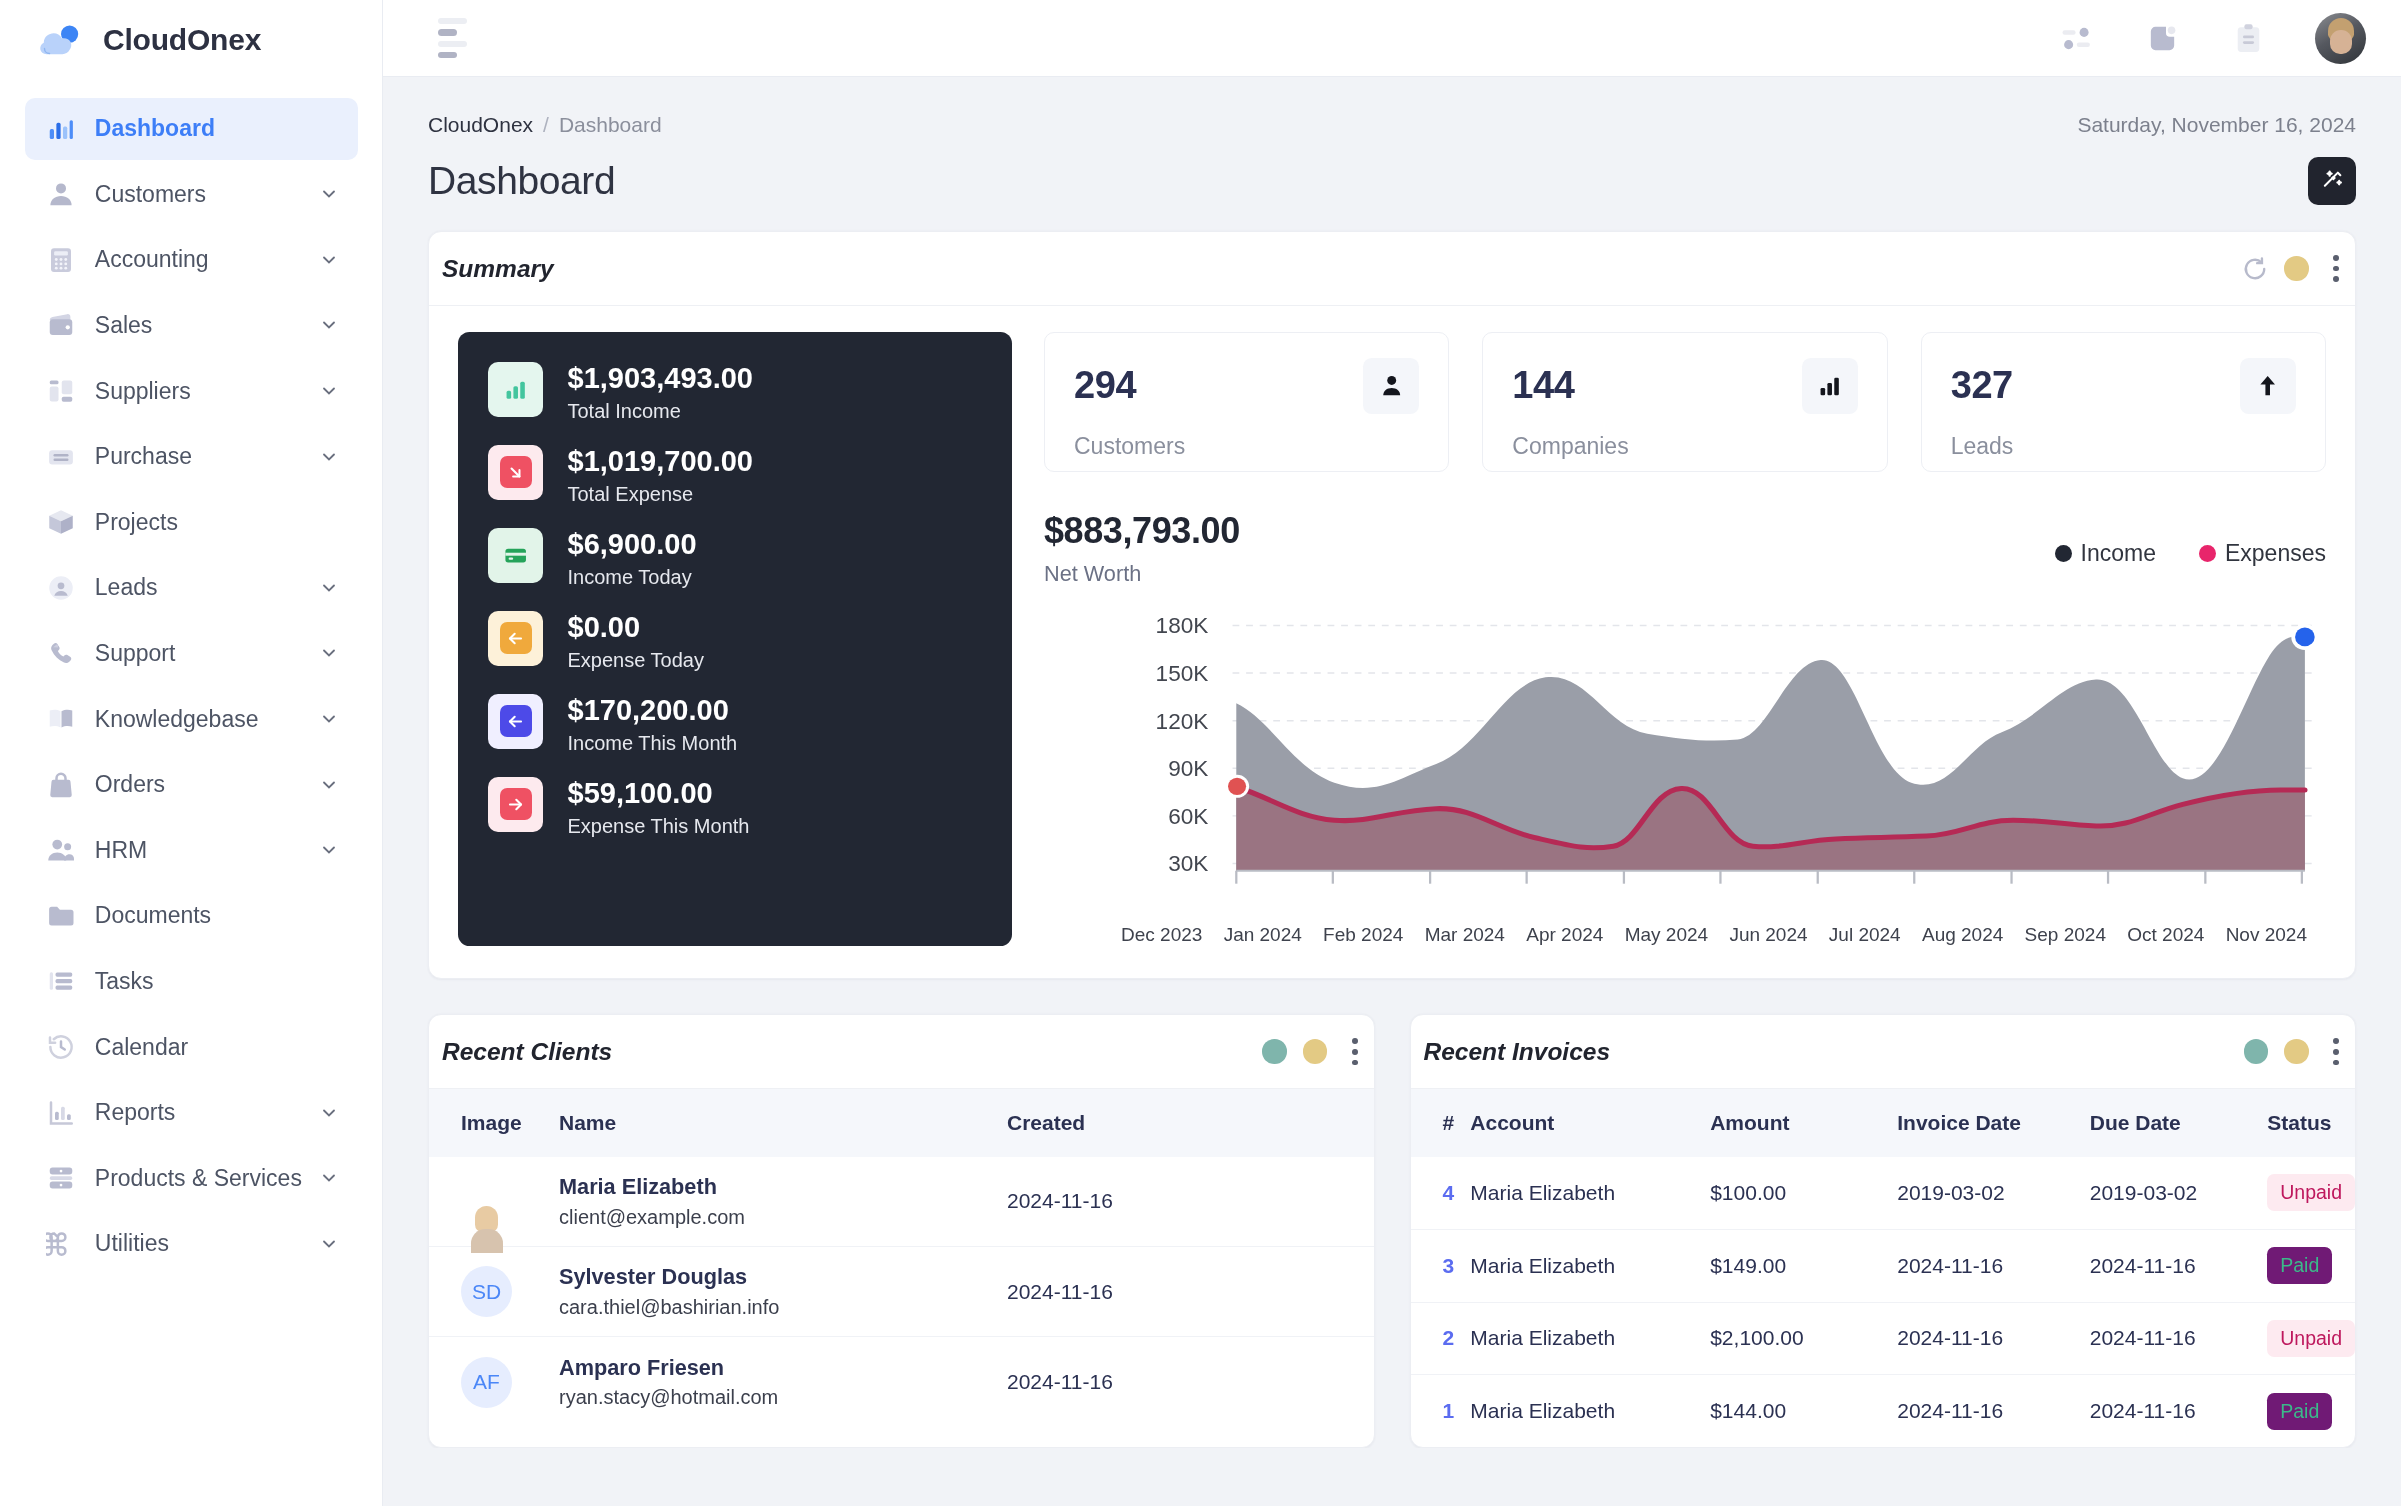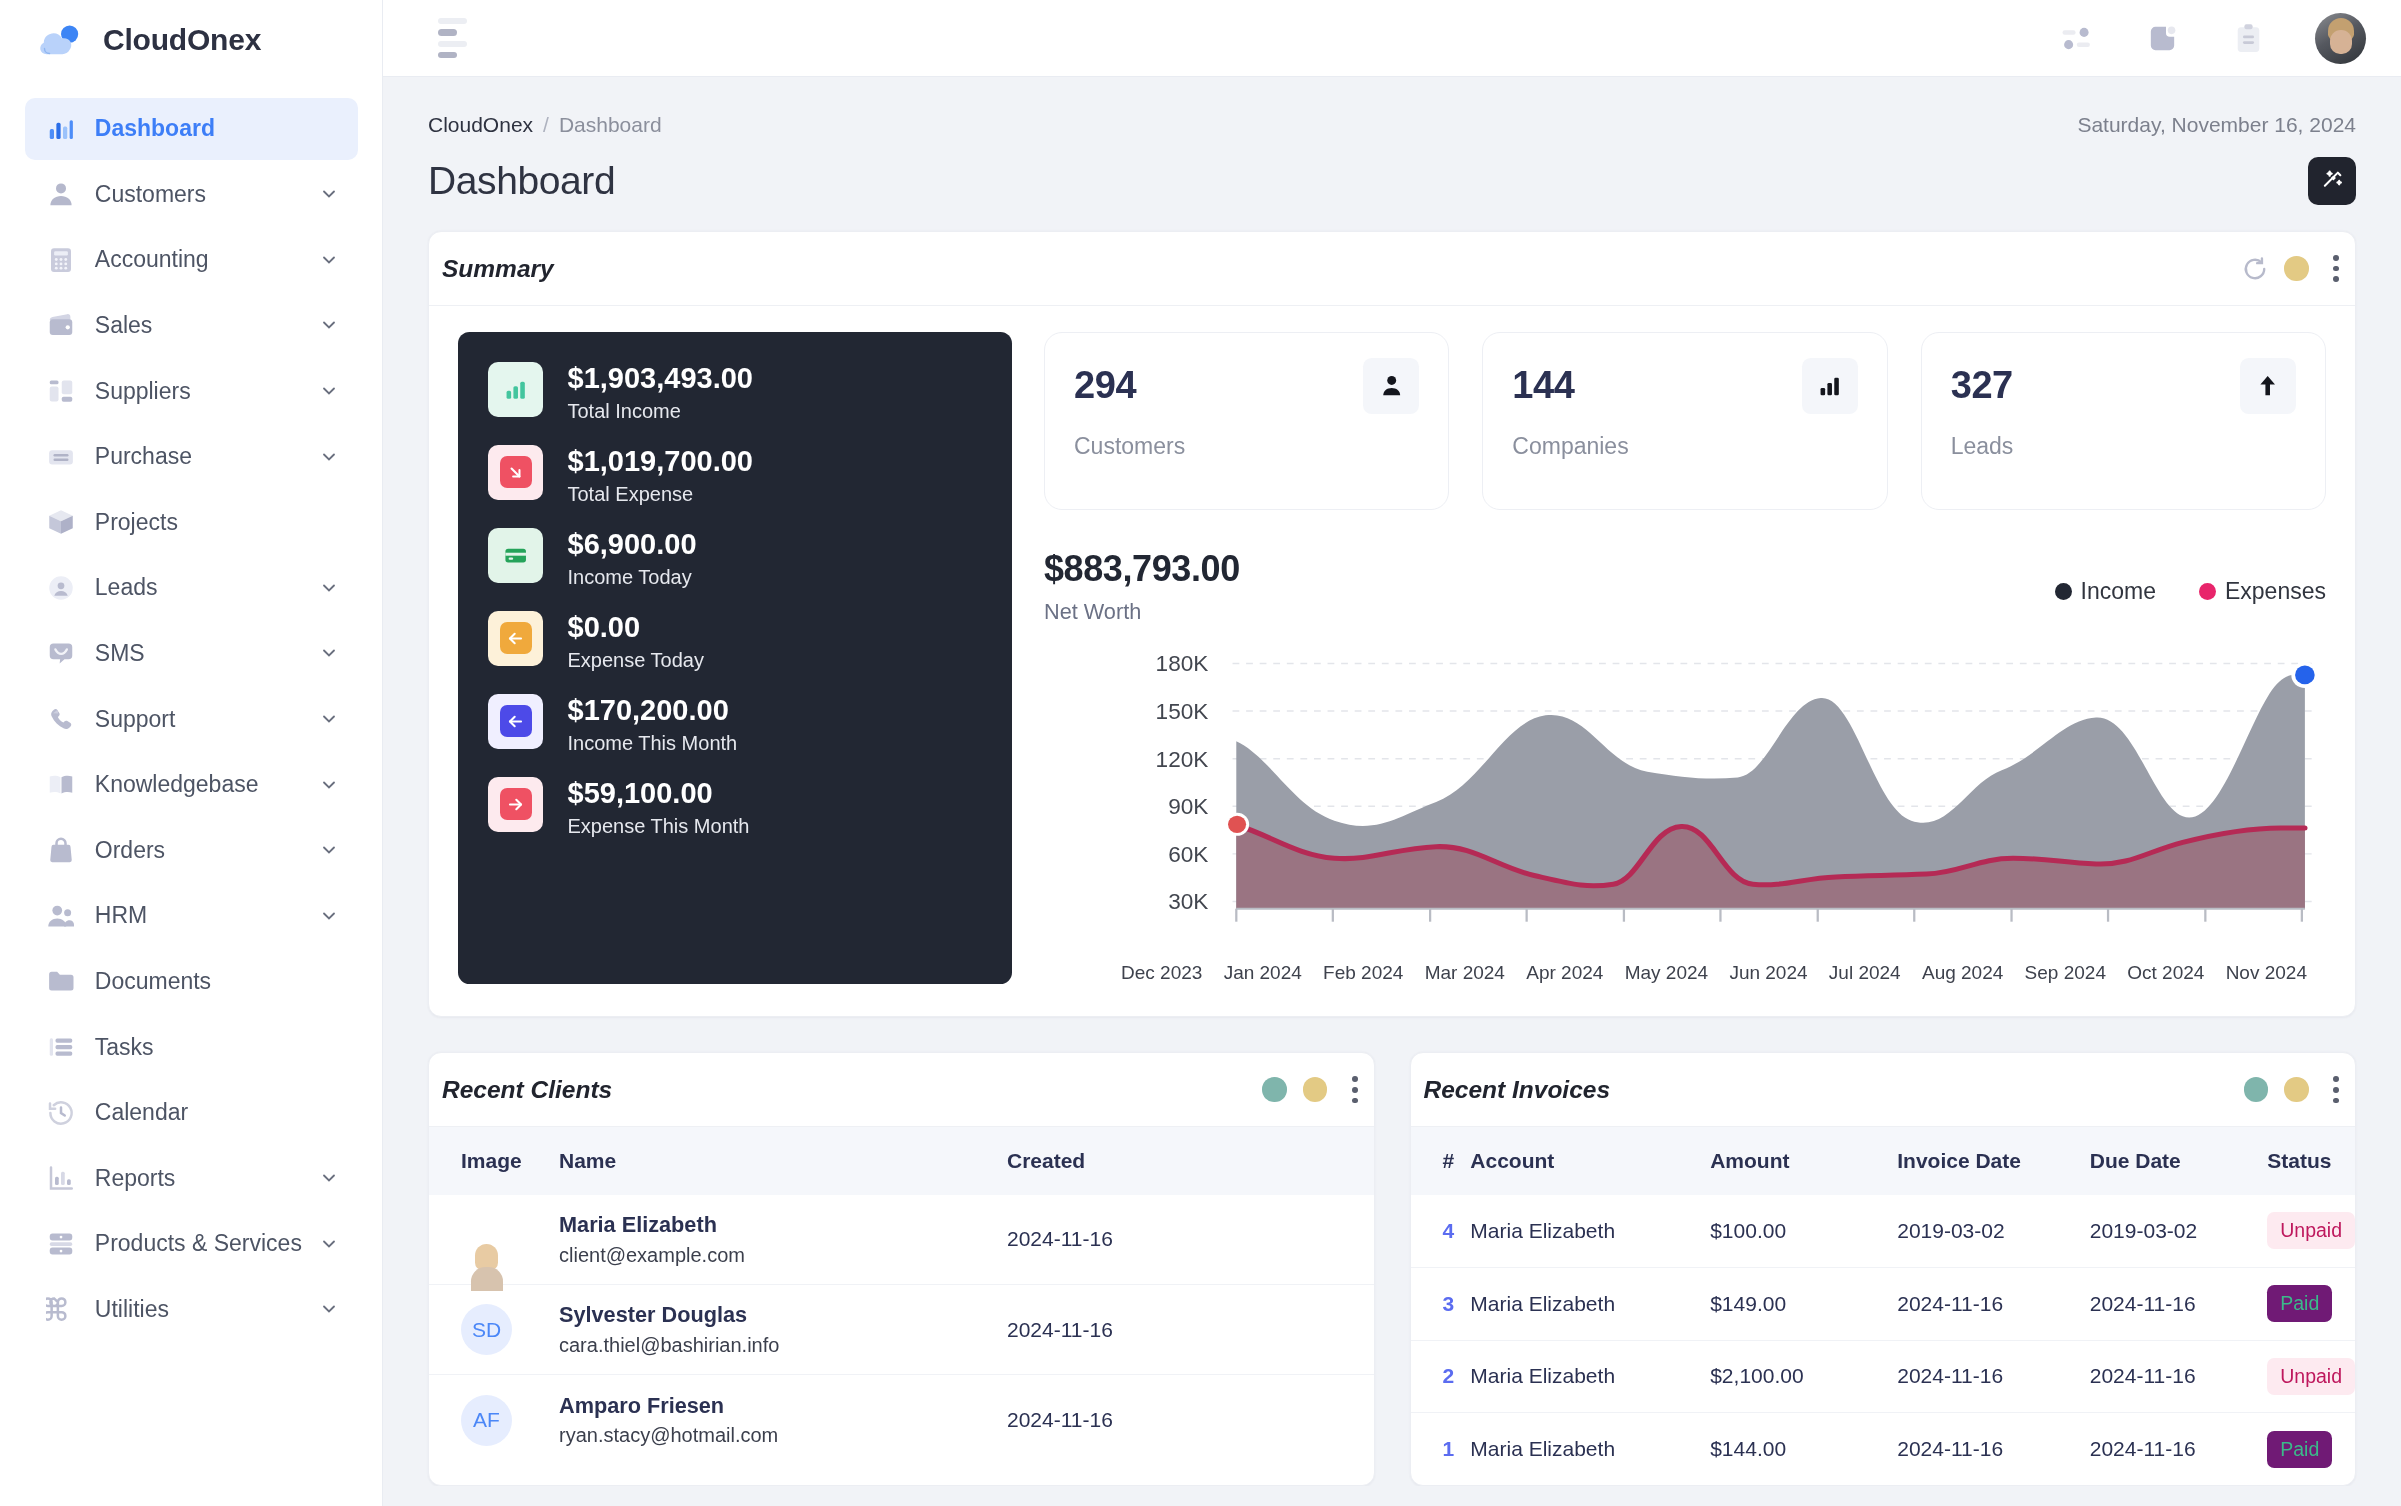--- a/index.html
+++ b/index.html
@@ -121,22 +121,22 @@
     width: 32px; height: 32px; border-radius: 7.2px;
     display:flex; align-items:center; justify-content:center;
   }
   .fin-ico .inner svg { width: 19px; height: 19px; }
   .fin-val { font-size: 29px; font-weight: 700; color: #fff; line-height: 1.12; }
   .fin-lbl { font-size: 20px; color: #e6e8ee; margin-top: 5.8px; }
 
   .chart-panel { flex: 1; min-width: 0; display: flex; flex-direction: column; }
   .stat-cards { display: flex; gap: 33px; }
   .stat-card {
-    flex: 1; background: #fff; border: 0.7px solid #edeff4; border-radius: 18px;
-    padding: 24.5px 29px 29px 29px; height: 178px; position: relative;
+    flex: 1; background: #fff; border: 0.7px solid #edeff4; border-radius: 10px;
+    padding: 24.5px 29px 29px 29px; height: 140px; position: relative;
   }
   .stat-top { display: flex; align-items: center; justify-content: space-between; }
   .stat-num { font-size: 38px; font-weight: 600; color: #2b3152; letter-spacing: -0.4px; }
   .stat-badge {
     width: 56px; height: 56px; border-radius: 8.7px; background: #f4f6fa;
     display: flex; align-items: center; justify-content: center;
   }
   .stat-badge svg { width: 27.4px; height: 27.4px; }
   .stat-lbl { font-size: 23px; color: #8a8f9d; margin-top: 19px; }
 
@@ -325,34 +325,20 @@
             </svg>
         </span>
         <span class="nav-label">Leads</span>
         <span class="nav-caret">
             <svg viewBox="0 0 24 24" fill="none" stroke="#4f5668" stroke-width="2.2" stroke-linecap="round">
               <path d="M6 9l6 6 6-6"></path>
             </svg>
           </span>
       </div>
 
-      <div class="nav-item">
-        <span class="nav-icon">
-          <svg viewBox="0 0 24 24">
-              <path d="M3 7.4A3 3 0 0 1 6 4.4h12a3 3 0 0 1 3 3v6.6a3 3 0 0 1-3 3h-3.2l-3.9 3.3.4-3.3H6a3 3 0 0 1-3-3z" fill="#b8bbcf"></path>
-              <path d="M7.5 9.1c1.2 2.4 3 3.6 4.6 3.6s3.4-1.2 4.6-3.6" stroke="#f2f3f8" stroke-width="1.8" fill="none" stroke-linecap="round"></path>
-            </svg>
-        </span>
-        <span class="nav-label">SMS</span>
-        <span class="nav-caret">
-            <svg viewBox="0 0 24 24" fill="none" stroke="#4f5668" stroke-width="2.2" stroke-linecap="round">
-              <path d="M6 9l6 6 6-6"></path>
-            </svg>
-          </span>
-      </div>
 
       <div class="nav-item">
         <span class="nav-icon">
           <svg viewBox="0 0 24 24">
               <path d="M6.3 4.6c.9-.9 2.2-.8 2.9.3l1.4 2.2c.5.8.4 1.8-.3 2.4l-.8.8c.9 2 2.4 3.5 4.4 4.4l.8-.8c.6-.6 1.6-.8 2.4-.3l2.2 1.4c1.1.7 1.2 2 .3 2.9l-1 1c-1.1 1.1-2.8 1.4-4.2.7-4.6-2.2-7.7-5.3-9.9-9.9-.7-1.4-.4-3.1.7-4.2z" fill="#b8bbcf"></path>
               <path d="M5.7 7.4 9.3 4.6l.4 2.9z" fill="#cdcfdf"></path>
             </svg>
         </span>
         <span class="nav-label">Support</span>
         <span class="nav-caret">

